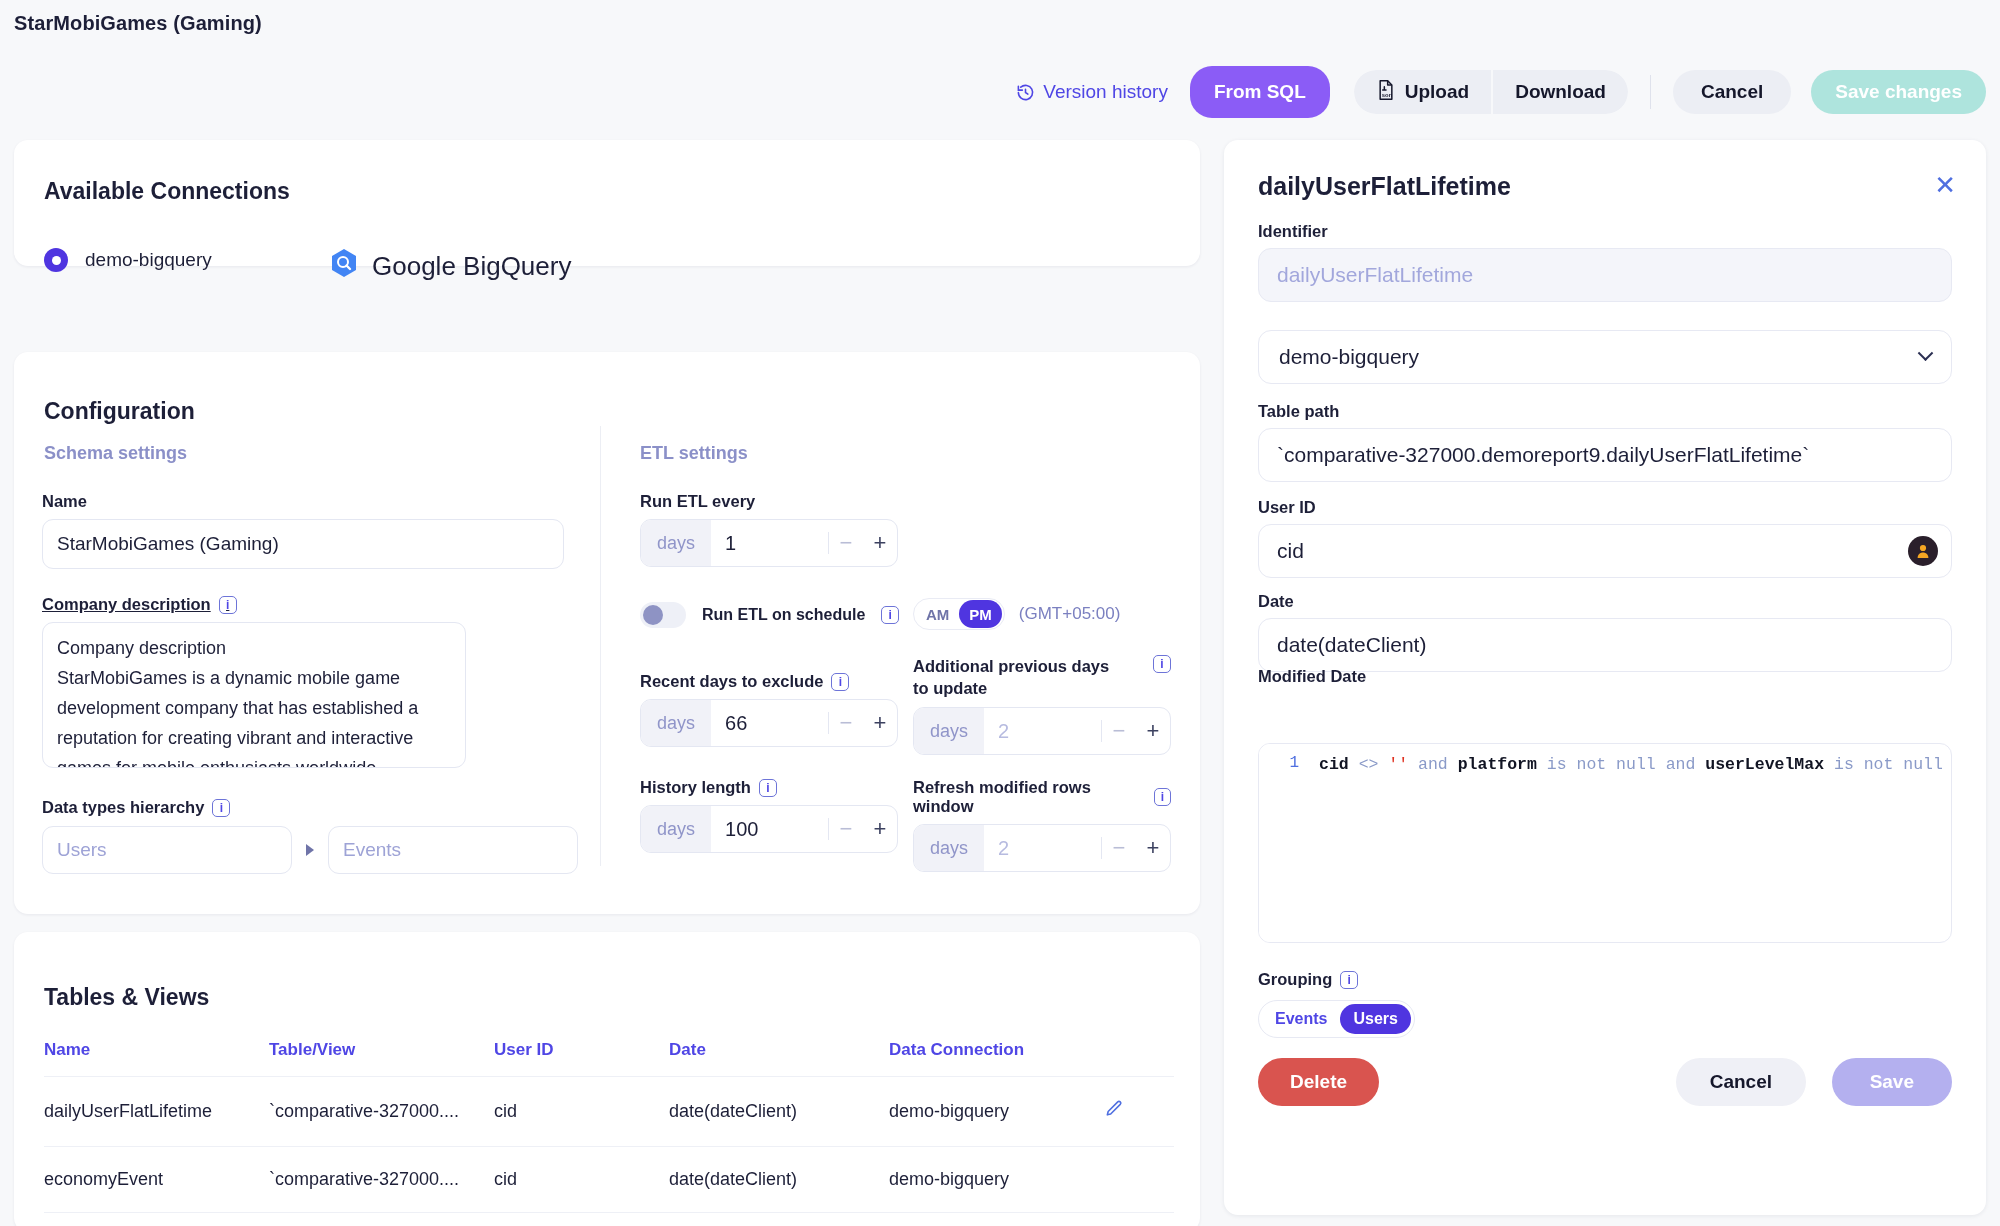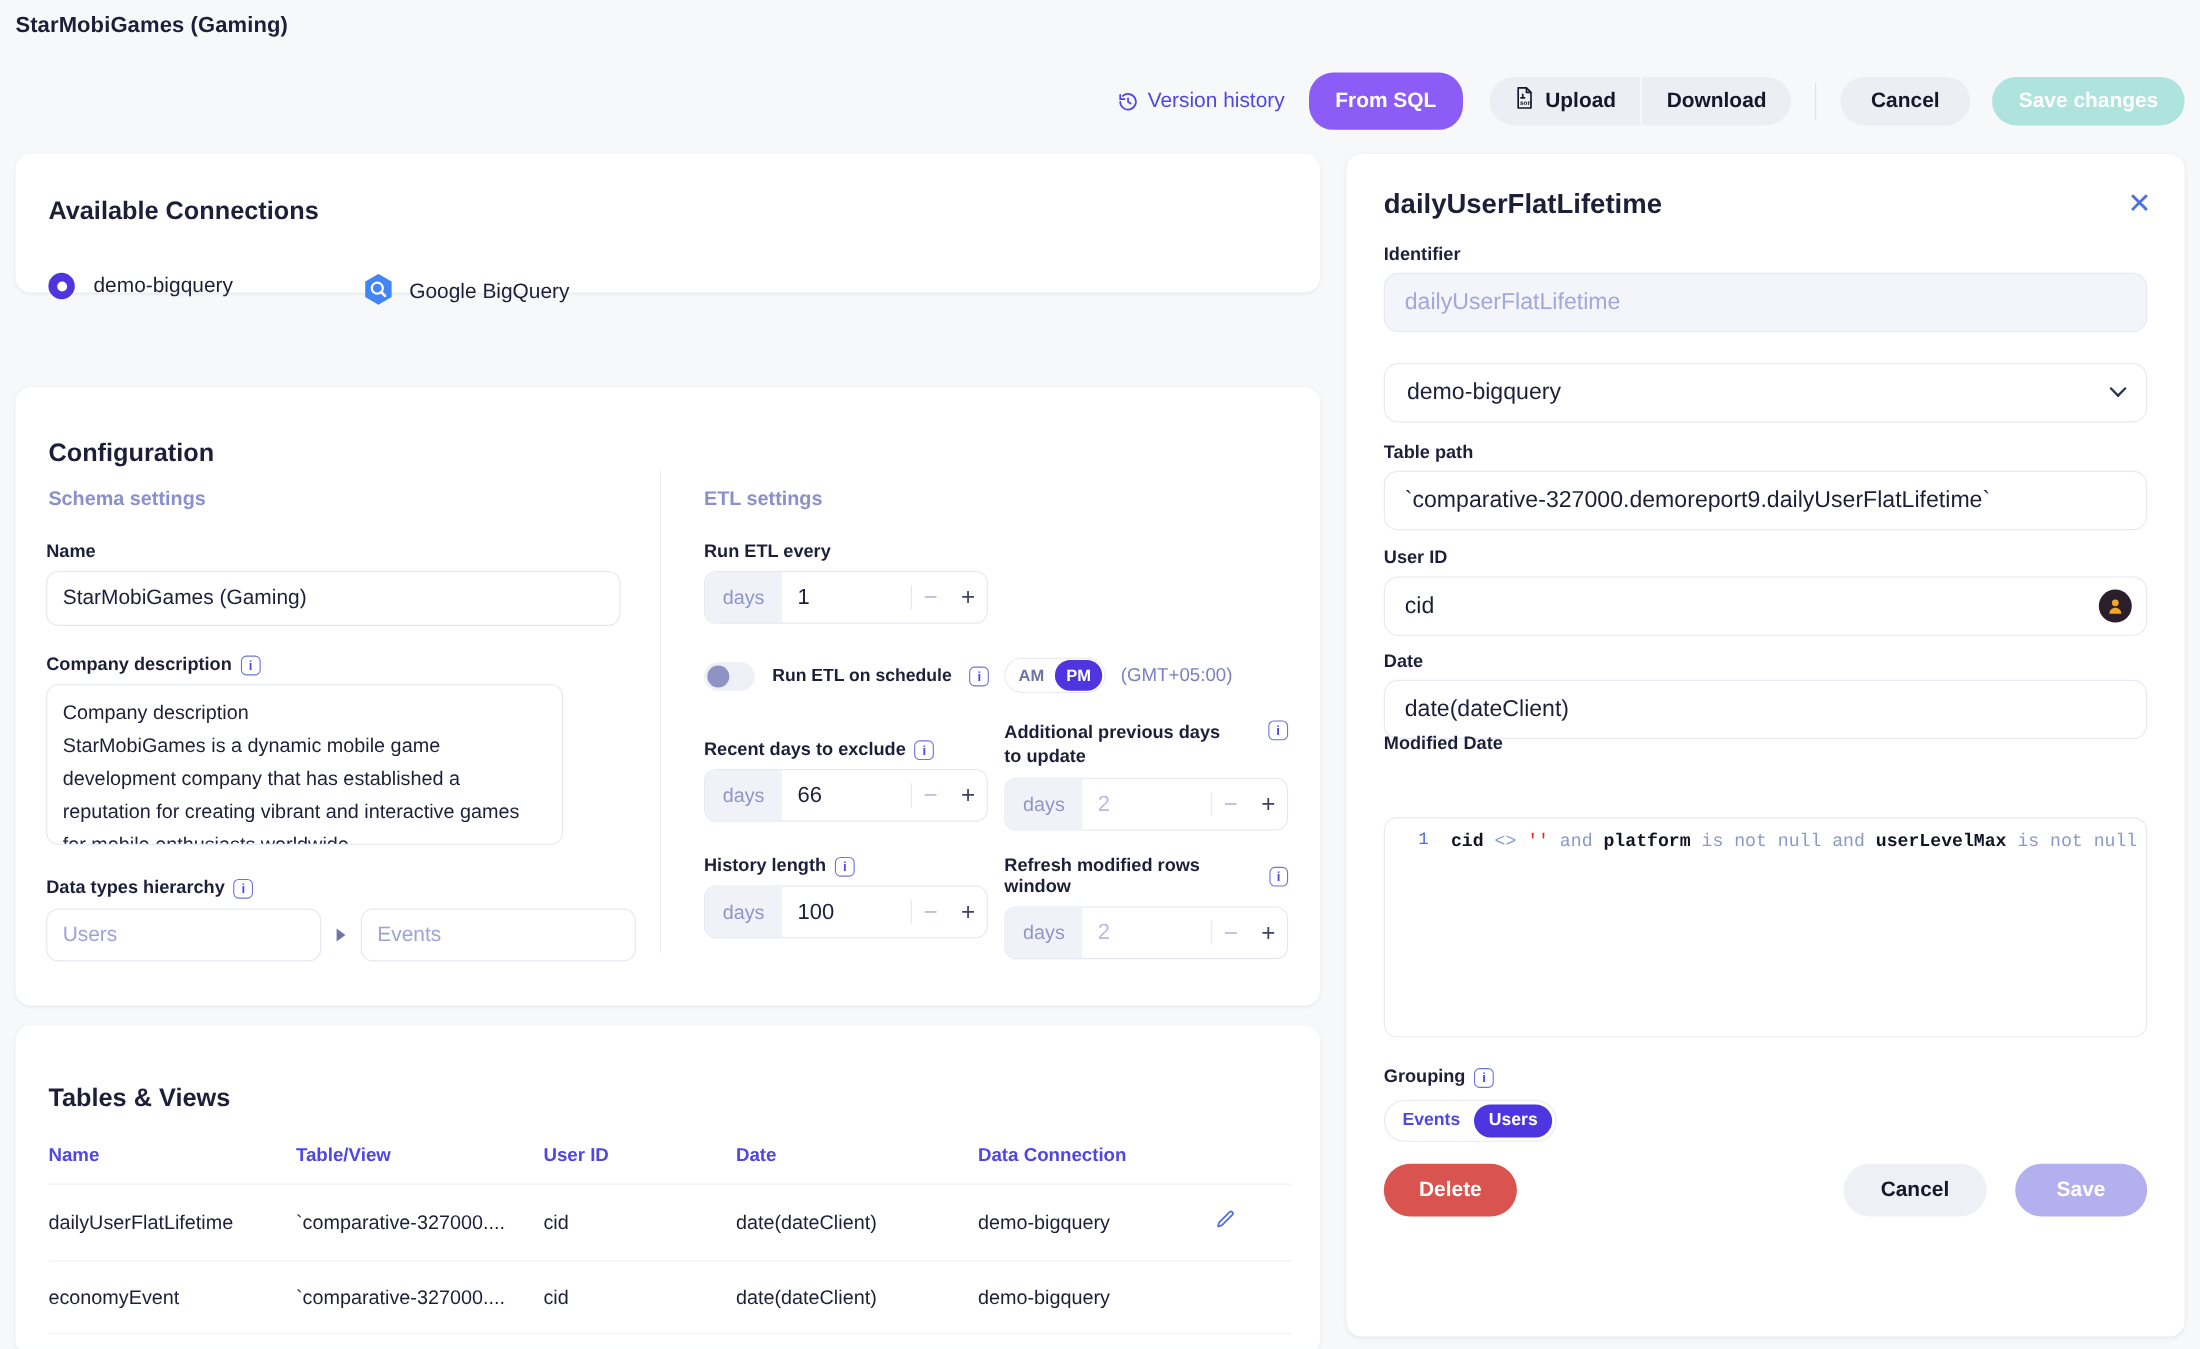--- a/index.html
+++ b/index.html
@@ -38,21 +38,21 @@
   #card-tables { left:14px; top:932px; width:1186px; height:300px; }
 
   .add-conn-btn { position:absolute; right:24px; top:176px; background:#eceef4; border:none; border-radius:22px;
     height:42px; padding:0 24px; font-family:inherit; font-size:19px; font-weight:700; color:#15172b; cursor:pointer;
     display:flex; align-items:center; gap:10px; }
 
   .conn-row { position:absolute; left:44px; top:248px; display:flex; align-items:center; }
   .radio-on { width:24px; height:24px; border-radius:50%; background:#4f35e0; display:flex; align-items:center; justify-content:center; }
   .radio-on i { width:9px; height:9px; border-radius:50%; background:#fff; display:block; }
   .conn-name { font-size:19px; margin-left:17px; }
-  .conn-provider { position:absolute; left:330px; top:248px; display:flex; align-items:center; gap:14px; font-size:19px; }
+  .conn-provider { position:absolute; left:330px; top:248px; display:flex; align-items:center; gap:14px; font-size:26px; }
 
   
   .lbl { font-size:16.5px; font-weight:700; color:#1d1f38; display:flex; align-items:center; gap:8px; }
   .info-i { width:18px; height:18px; border:1.6px solid #6d74d8; border-radius:5px; color:#4f46e5;
      font-size:12px; font-weight:700; display:inline-flex; align-items:center; justify-content:center; font-style:normal; line-height:1;}
   .field { background:#fff; border:1.4px solid #e4e7f2; border-radius:11px; height:48px; width:100%;
      font-family:inherit; font-size:19px; color:#1d1f38; padding:0 14px; outline:none; }
   .field::placeholder { color:#9ea3d6; }
   .ta { background:#fff; border:1.4px solid #e4e7f2; border-radius:11px; width:100%; height:146px;
      font-family:inherit; font-size:18px; line-height:30px; color:#1d1f38; padding:10px 14px; outline:none; resize:none; overflow:hidden; }
@@ -203,21 +203,21 @@
   <div style="position:absolute;left:640px;top:443px;" class="section-sub">ETL settings</div>
   <div class="vline"></div>
 
   <div style="position:absolute;left:42px;top:492px;width:522px;">
     <div class="lbl">
       <span>Name</span>
     </div>
     <input class="field" style="margin-top: 8px; height: 50px;" value="StarMobiGames (Gaming)">
   </div>
 
-  <div style="position:absolute;left:42px;top:595px;width:470px;">
+  <div style="position:absolute;left:42px;top:595px;width:424px;text-decoration:underline;">
     <div class="lbl">
       <span>Company description</span>
       <i class="info-i">i</i>
     </div>
     <textarea class="ta" style="margin-top: 8px;">Company description
 StarMobiGames is a dynamic mobile game development company that has established a reputation for creating vibrant and interactive games for mobile enthusiasts worldwide.</textarea>
   </div>
 
   <div style="position:absolute;left:42px;top:798px;width:522px;">
     <div class="lbl">

